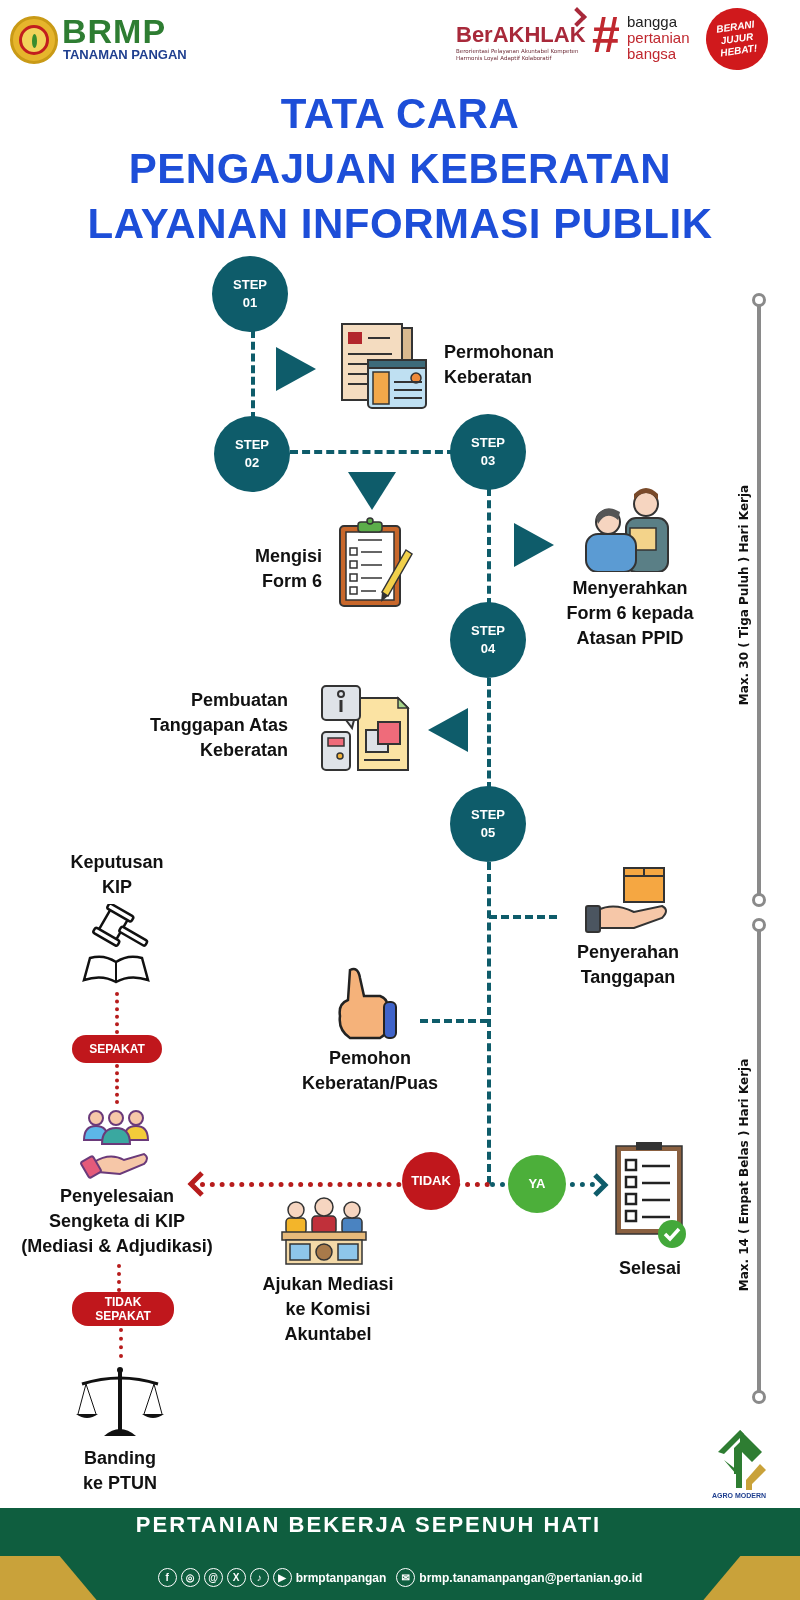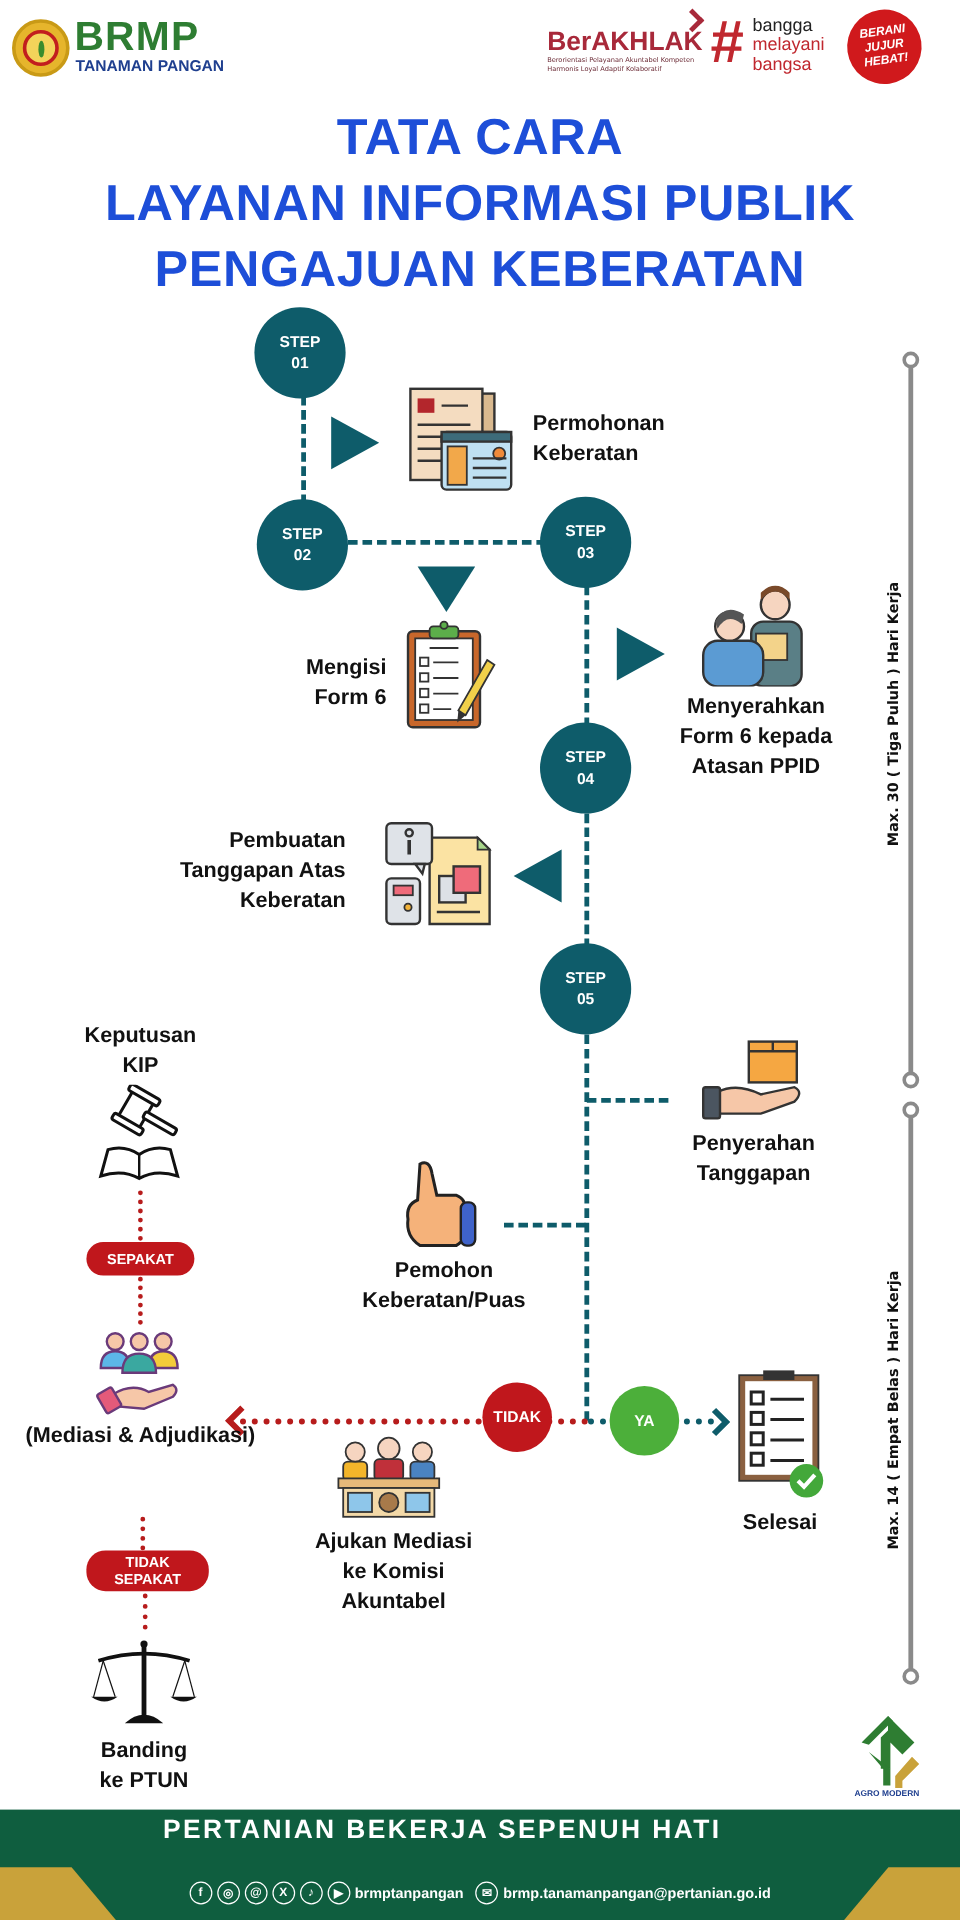--- a/index.html
+++ b/index.html
@@ -70,33 +70,33 @@
 </div>
 <div class="abs brmp">BRMP</div>
 <div class="abs brmp-sub">TANAMAN PANGAN</div>
 
 <div class="abs berakhlak">BerAKHLAK</div>
 <div class="abs chev"></div>
 <div class="abs berakhlak-sub">Berorientasi Pelayanan Akuntabel Kompeten Harmonis Loyal Adaptif Kolaboratif</div>
 <div class="abs hash">#</div>
 <div class="abs bangga">
   <span>bangga</span>
-  <span class="red">melayani</span>
+  <span class="red">pertanian</span>
   <span class="red">bangsa</span>
 </div>
 <div class="abs berani">
   <div>BERANI</div>
   <div>JUJUR</div>
   <div>HEBAT!</div>
 </div>
 
 <div class="abs title">
   <div>TATA CARA</div>
+  <div>PENGAJUAN KEBERATAN</div>
   <div>LAYANAN INFORMASI PUBLIK</div>
-  <div>PENGAJUAN KEBERATAN</div>
 </div>
 
 <div class="abs dash-v" style="left:251px; top:330px; height:90px;"></div>
 <div class="abs dash-h" style="left:290px; top:450px; width:165px;"></div>
 <div class="abs dash-v" style="left:487px; top:488px; height:118px;"></div>
 <div class="abs dash-v" style="left:487px; top:678px; height:112px;"></div>
 <div class="abs dash-v" style="left:487px; top:862px; height:322px;"></div>
 <div class="abs dash-h" style="left:489px; top:915px; width:68px;"></div>
 <div class="abs dash-h" style="left:420px; top:1019px; width:68px;"></div>
 
@@ -297,20 +297,22 @@
   <circle cx="16" cy="10" r="7" fill="#f6c7a8" stroke="#6a3a7a" stroke-width="2"></circle>
   <path d="M4 32 Q4 18 16 18 Q28 18 28 32 Z" fill="#5cb7e8" stroke="#6a3a7a" stroke-width="2"></path>
   <circle cx="56" cy="10" r="7" fill="#f6c7a8" stroke="#6a3a7a" stroke-width="2"></circle>
   <path d="M44 32 Q44 18 56 18 Q68 18 68 32 Z" fill="#f3cc3a" stroke="#6a3a7a" stroke-width="2"></path>
   <circle cx="36" cy="10" r="7" fill="#f6c7a8" stroke="#6a3a7a" stroke-width="2"></circle>
   <path d="M22 36 Q22 20 36 20 Q50 20 50 36 Z" fill="#3aa8a0" stroke="#6a3a7a" stroke-width="2"></path>
   <path d="M14 54 Q30 44 44 52 L64 46 Q70 50 64 56 L40 66 L18 64 Z" fill="#f6c7a8" stroke="#6a3a7a" stroke-width="2"></path>
   <rect x="4" y="50" width="14" height="18" rx="2" fill="#e45a7a" stroke="#6a3a7a" stroke-width="2" transform="rotate(-30 11 59)"></rect>
 </svg>
 <div class="abs lbl c" style="left:6px; top:1184px; width:222px;">
+  <div>Penyelesaian</div>
+  <div>Sengketa di KIP</div>
   <div>(Mediasi &amp; Adjudikasi)</div>
 </div>
 <div class="abs red-dot-v" style="left:117px; top:1264px; height:28px;"></div>
 <div class="abs pill" style="left:72px; top:1292px; width:102px; height:34px; padding-top:3px;">
   <div>TIDAK</div>
   <div>SEPAKAT</div>
 </div>
 <div class="abs red-dot-v" style="left:119px; top:1328px; height:30px;"></div>
 
 <svg class="abs" style="left:74px; top:1366px;" width="92" height="72" viewBox="0 0 92 72">

